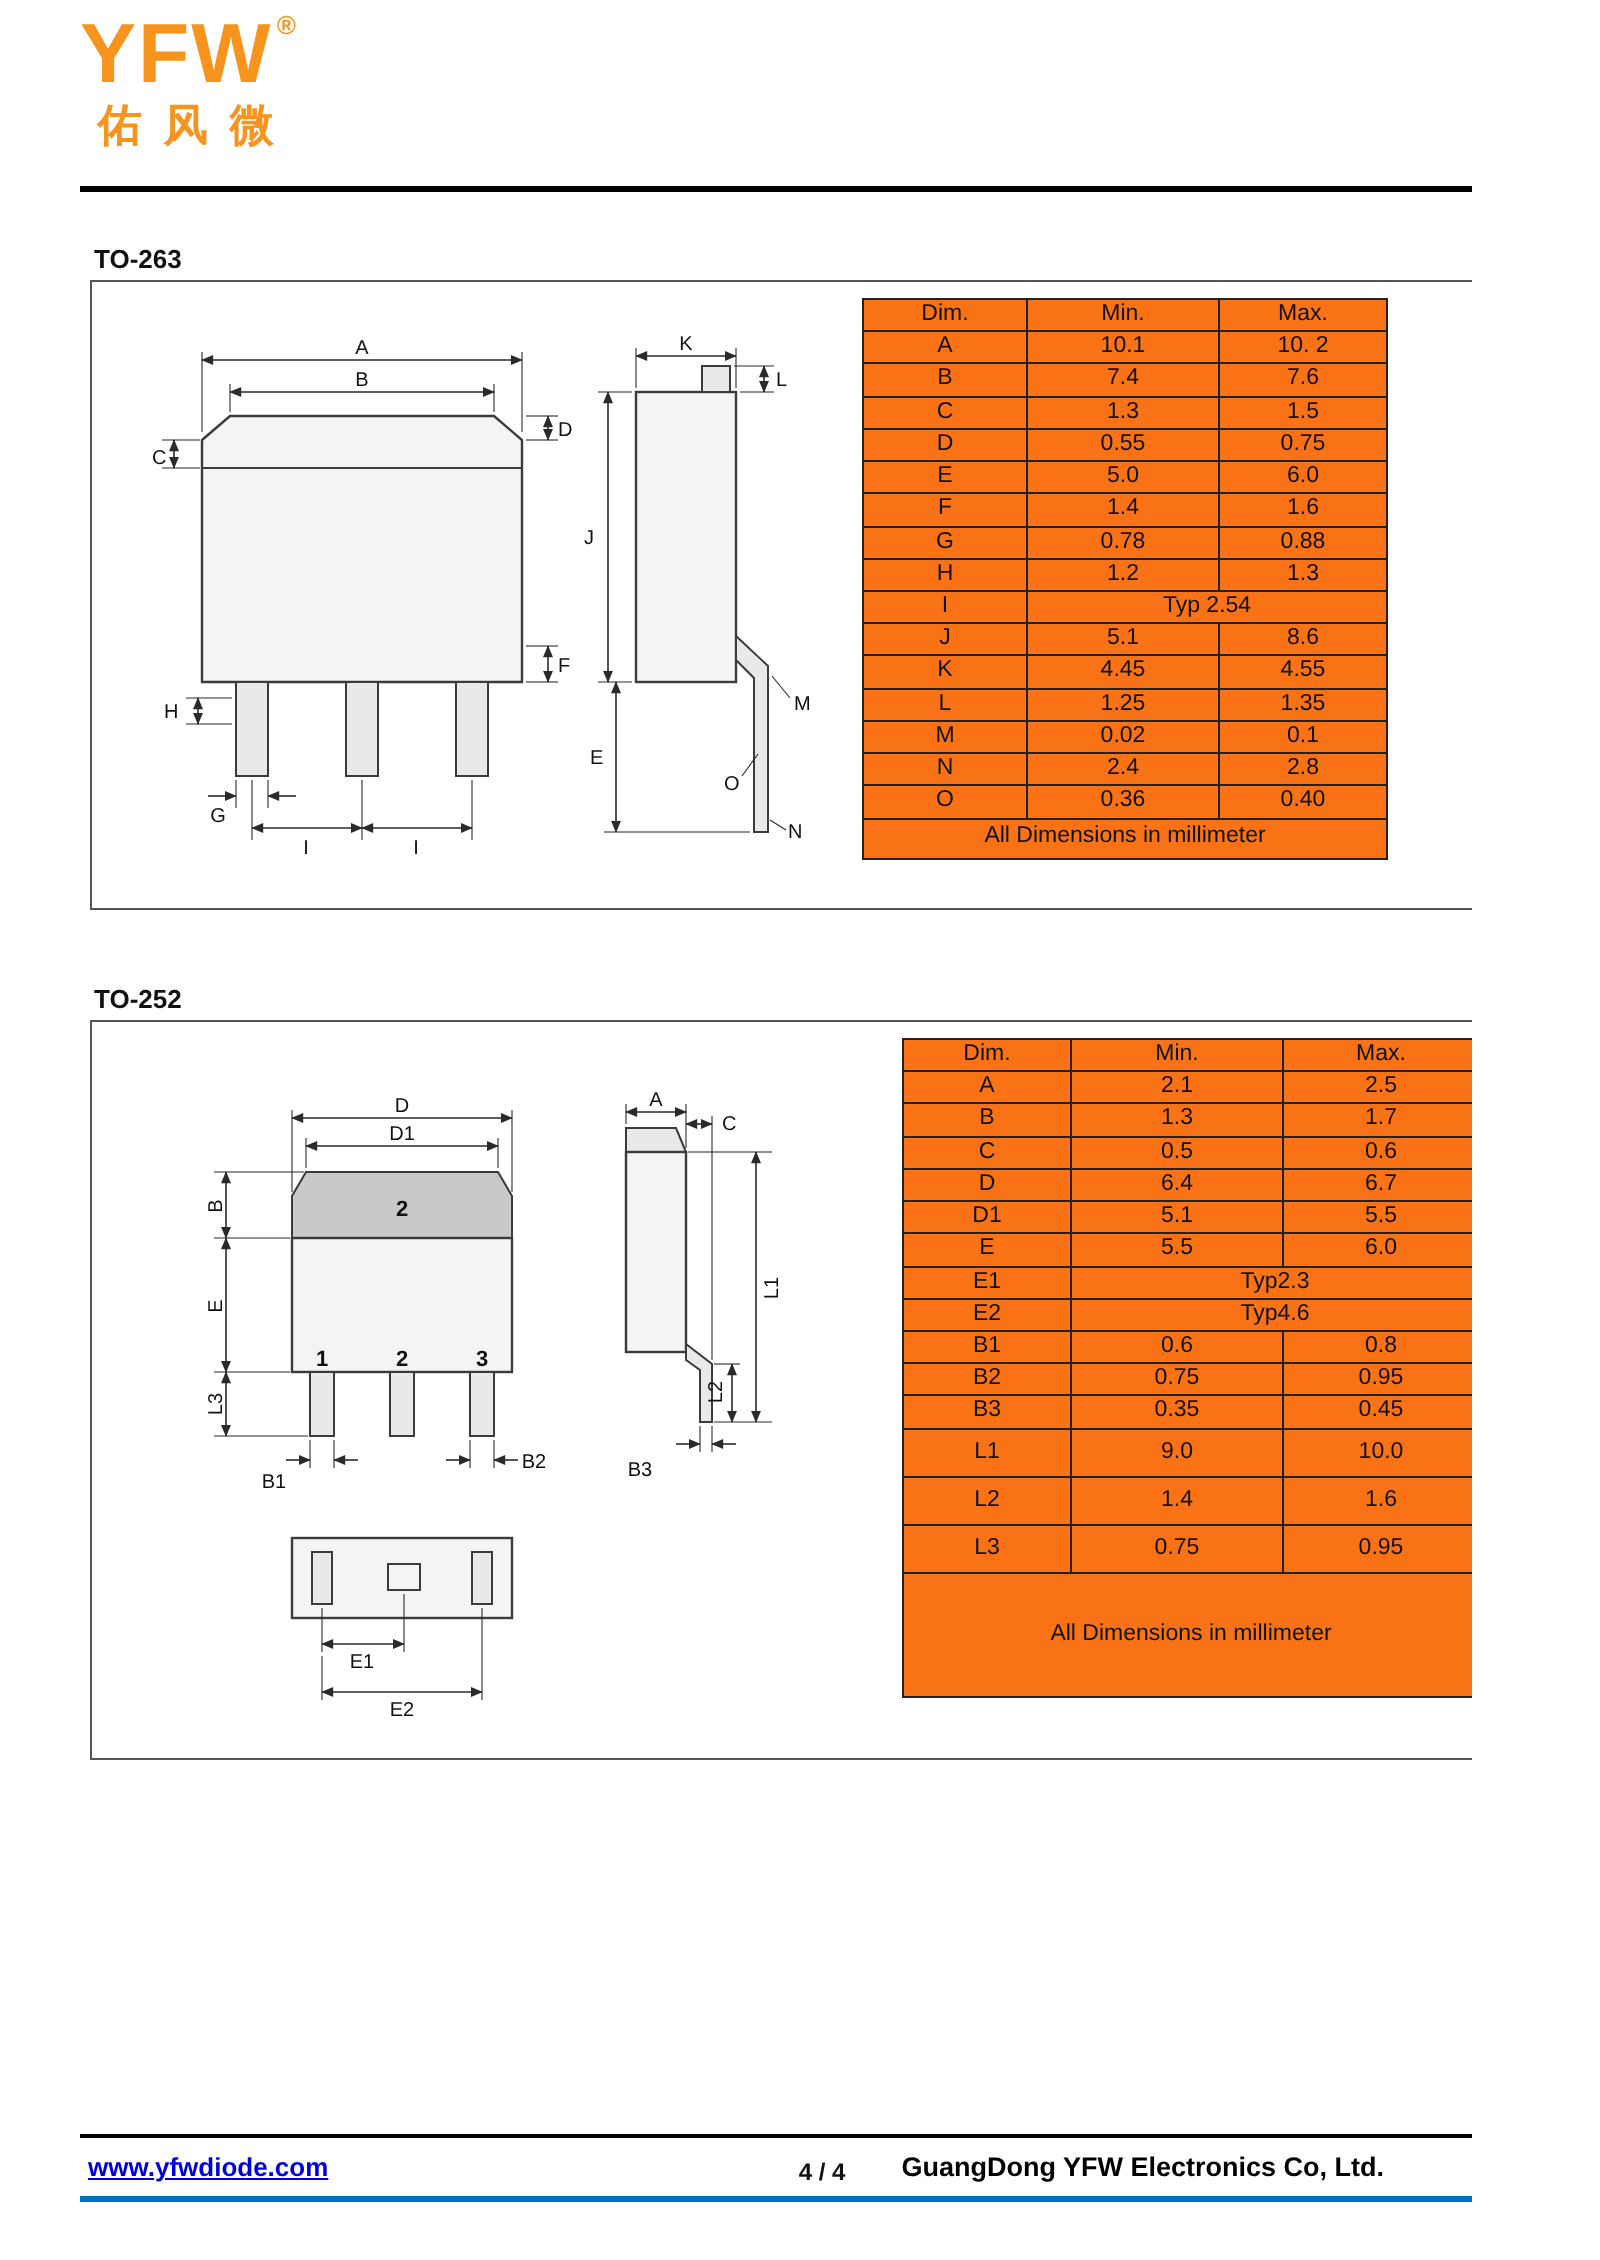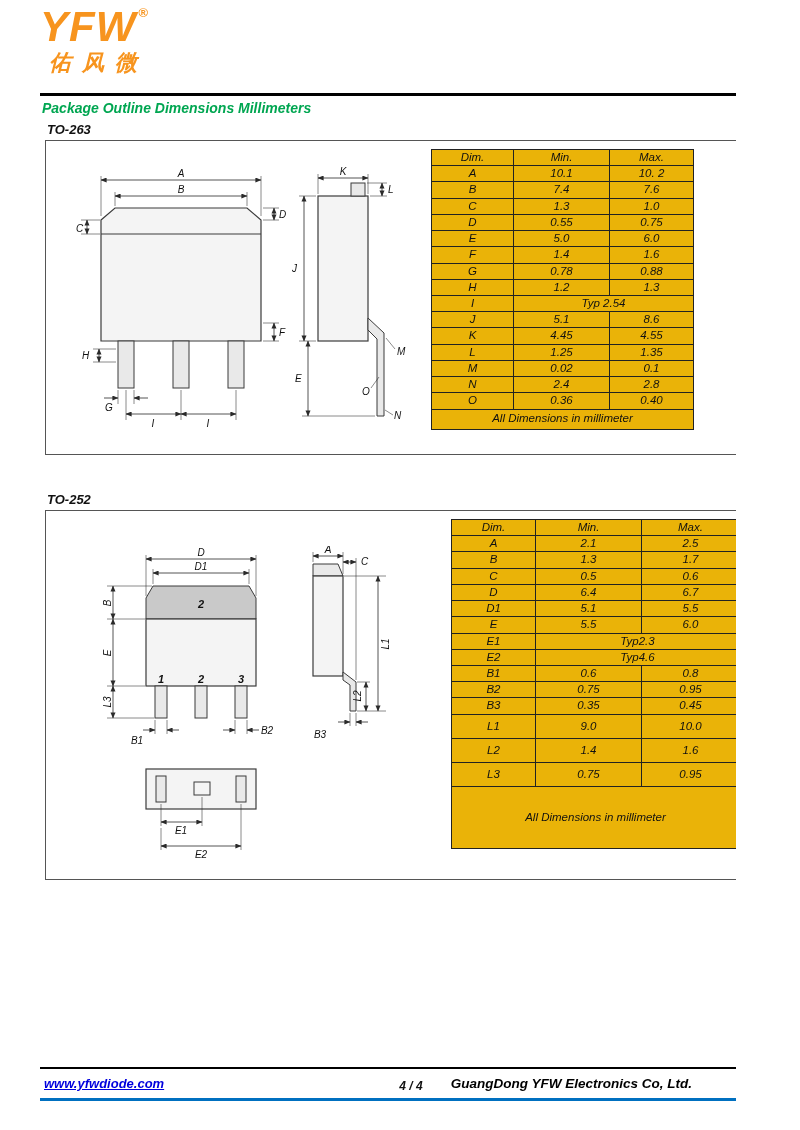--- a/index.html
+++ b/index.html
@@ -1,18 +1,18 @@
 <!DOCTYPE html>
 <html style="--orange: #F7941E; --green: #00A651; --link: #0000DD; --fblue: #0070C0;"><head>
 <meta charset="utf-8">
 <style>
   *{box-sizing:border-box;margin:0;padding:0;}
   html,body{background:#ffffff;}
   body{font-family:"Liberation Sans","DejaVu Sans",sans-serif;color:#111;}
-  .page{position:relative;width:736px;height:1130px;background:#fff;overflow:hidden;font-style:italic;}
+  .page{position:relative;width:736px;height:1130px;background:#fff;overflow:hidden;}
   .abs{position:absolute;}
 
   
   .logo{left:40px;top:6px;line-height:1;}
   .logo-text{font-size:42px;font-weight:bold;color:var(--orange,#F7941E);letter-spacing:1px;}
   .logo-reg{font-size:13px;font-weight:bold;color:var(--orange,#F7941E);vertical-align:top;margin-left:2px;}
   .logo-cn{font-size:22px;font-weight:bold;color:var(--orange,#F7941E);letter-spacing:11px;margin-top:4px;white-space:nowrap;text-align:right;}
   .part-number{right:45px;top:60px;font-size:20px;font-weight:bold;color:#000;}
   .header-rule{left:40px;width:720px;top:93px;height:3px;background:#000;}
   .section-title{left:42px;top:100px;font-size:14px;font-weight:bold;color:var(--green,#00A651);}
@@ -21,21 +21,21 @@
   .pkg-label{font-size:13px;font-weight:bold;color:#111;}
   #to263-label{left:47px;top:122px;}
   #to252-label{left:47px;top:492px;}
   .pkg-box{border:1.2px solid #555;background:#fff;}
   #to263-box{left:45px;top:140px;width:710px;height:315px;}
   #to252-box{left:45px;top:510px;width:710px;height:370px;}
 
   
   #to263-table{left:385px;top:8px;}
   #to252-table{left:405px;top:8px;}
-  .tbl{border-collapse:collapse;background:#eab308;}
+  .tbl{border-collapse:collapse;background:#f97316;}
   .tbl th,.tbl td{border:1px solid #222;font-weight:normal;font-size:11.5px;text-align:center;
     padding:1px 3px;height:14px;line-height:1.15;color:#111;}
   #to263-table th:nth-child(1){width:82px}
   #to263-table th:nth-child(2){width:96px}
   #to263-table th:nth-child(3){width:84px}
   #to252-table th:nth-child(1){width:84px}
   #to252-table th:nth-child(2){width:106px}
   #to252-table th:nth-child(3){width:98px}
   #to252-table .tbl td{height:15px;}
   #to252-table tbody tr:nth-child(12) td,
@@ -77,21 +77,20 @@
   </defs>
 </svg>
 
 <div class="page">
 
   <div class="abs logo">
     <span class="logo-text">YFW</span><span class="logo-reg">®</span>
     <div class="logo-cn">佑风微</div>
   </div>
   <div class="abs header-rule"></div>
-  <div class="abs section-title">Package Outline Dimensions Millimeters</div>
 
   <div class="abs pkg-label" id="to263-label">TO-263</div>
   <div class="abs pkg-box" id="to263-box">
 
     <svg class="draw" style="left:30px;top:25px" width="215" height="265" viewBox="0 0 215 265">
 
       <line class="ext" x1="25" y1="50" x2="25" y2="10"></line>
         <line class="ext" x1="185" y1="50" x2="185" y2="10"></line>
       <line class="dim" x1="25" y1="14" x2="185" y2="14" marker-start="url(#mS)" marker-end="url(#mE)"></line>
       <text x="105" y="11" text-anchor="middle">A</text>
@@ -194,21 +193,21 @@
               <td>10. 2</td>
             </tr>
             <tr>
               <td>B</td>
               <td>7.4</td>
               <td>7.6</td>
             </tr>
             <tr>
               <td>C</td>
               <td>1.3</td>
-              <td>1.0</td>
+              <td>1.5</td>
             </tr>
             <tr>
               <td>D</td>
               <td>0.55</td>
               <td>0.75</td>
             </tr>
             <tr>
               <td>E</td>
               <td>5.0</td>
               <td>6.0</td>

